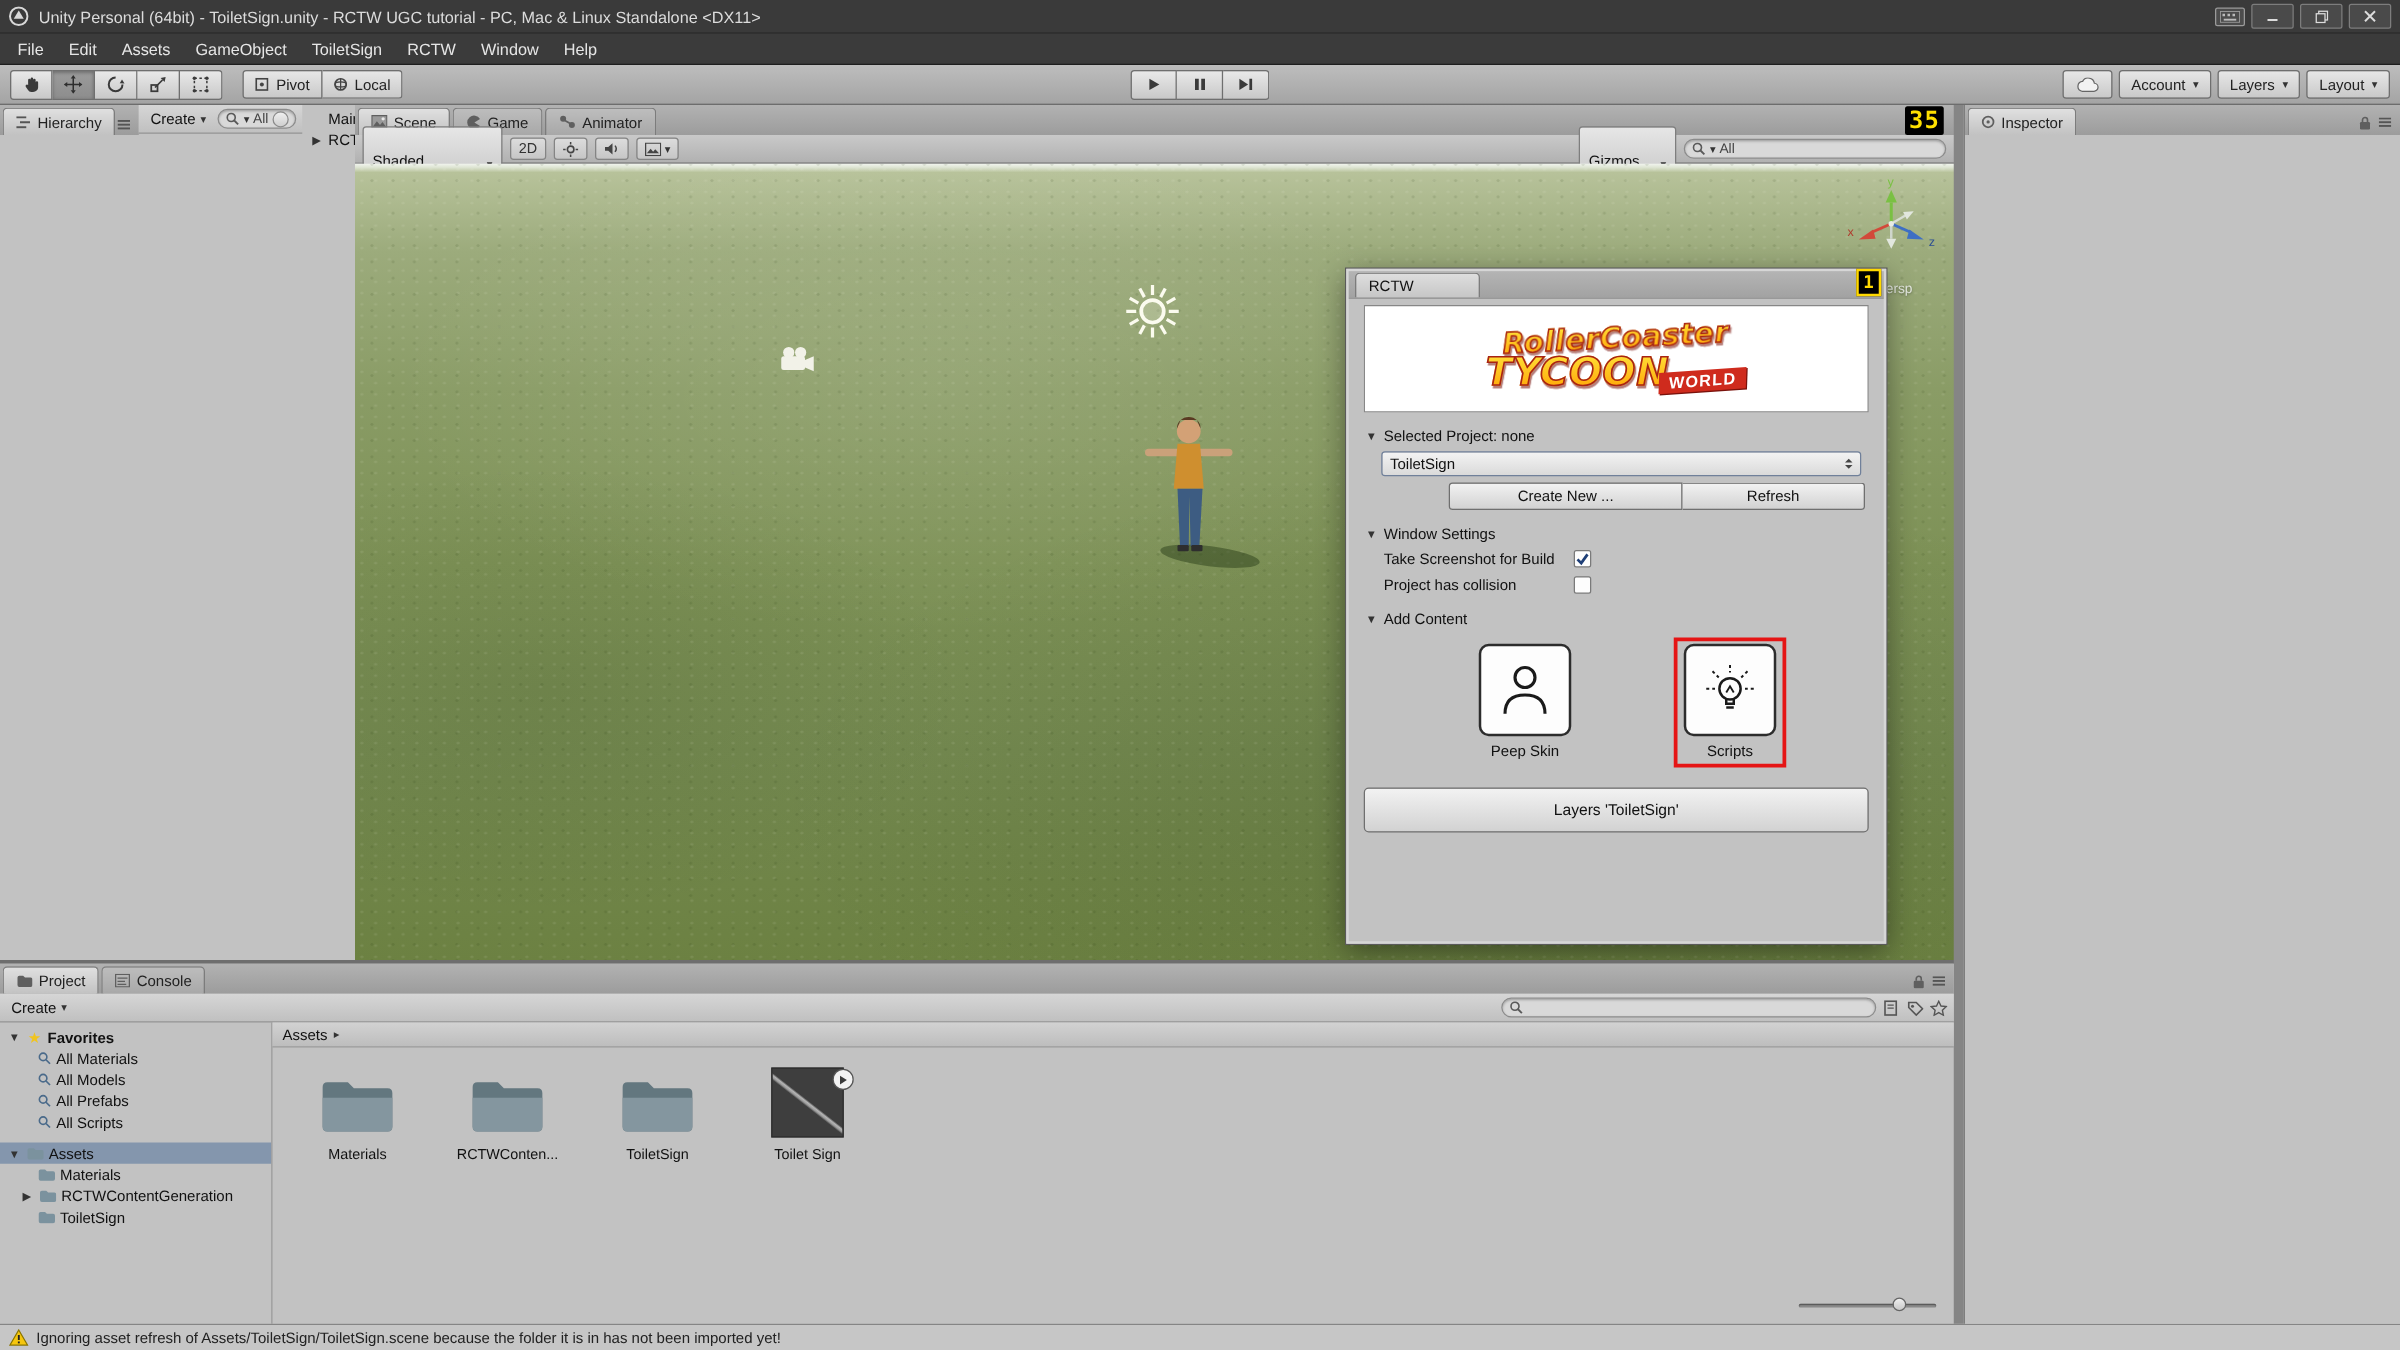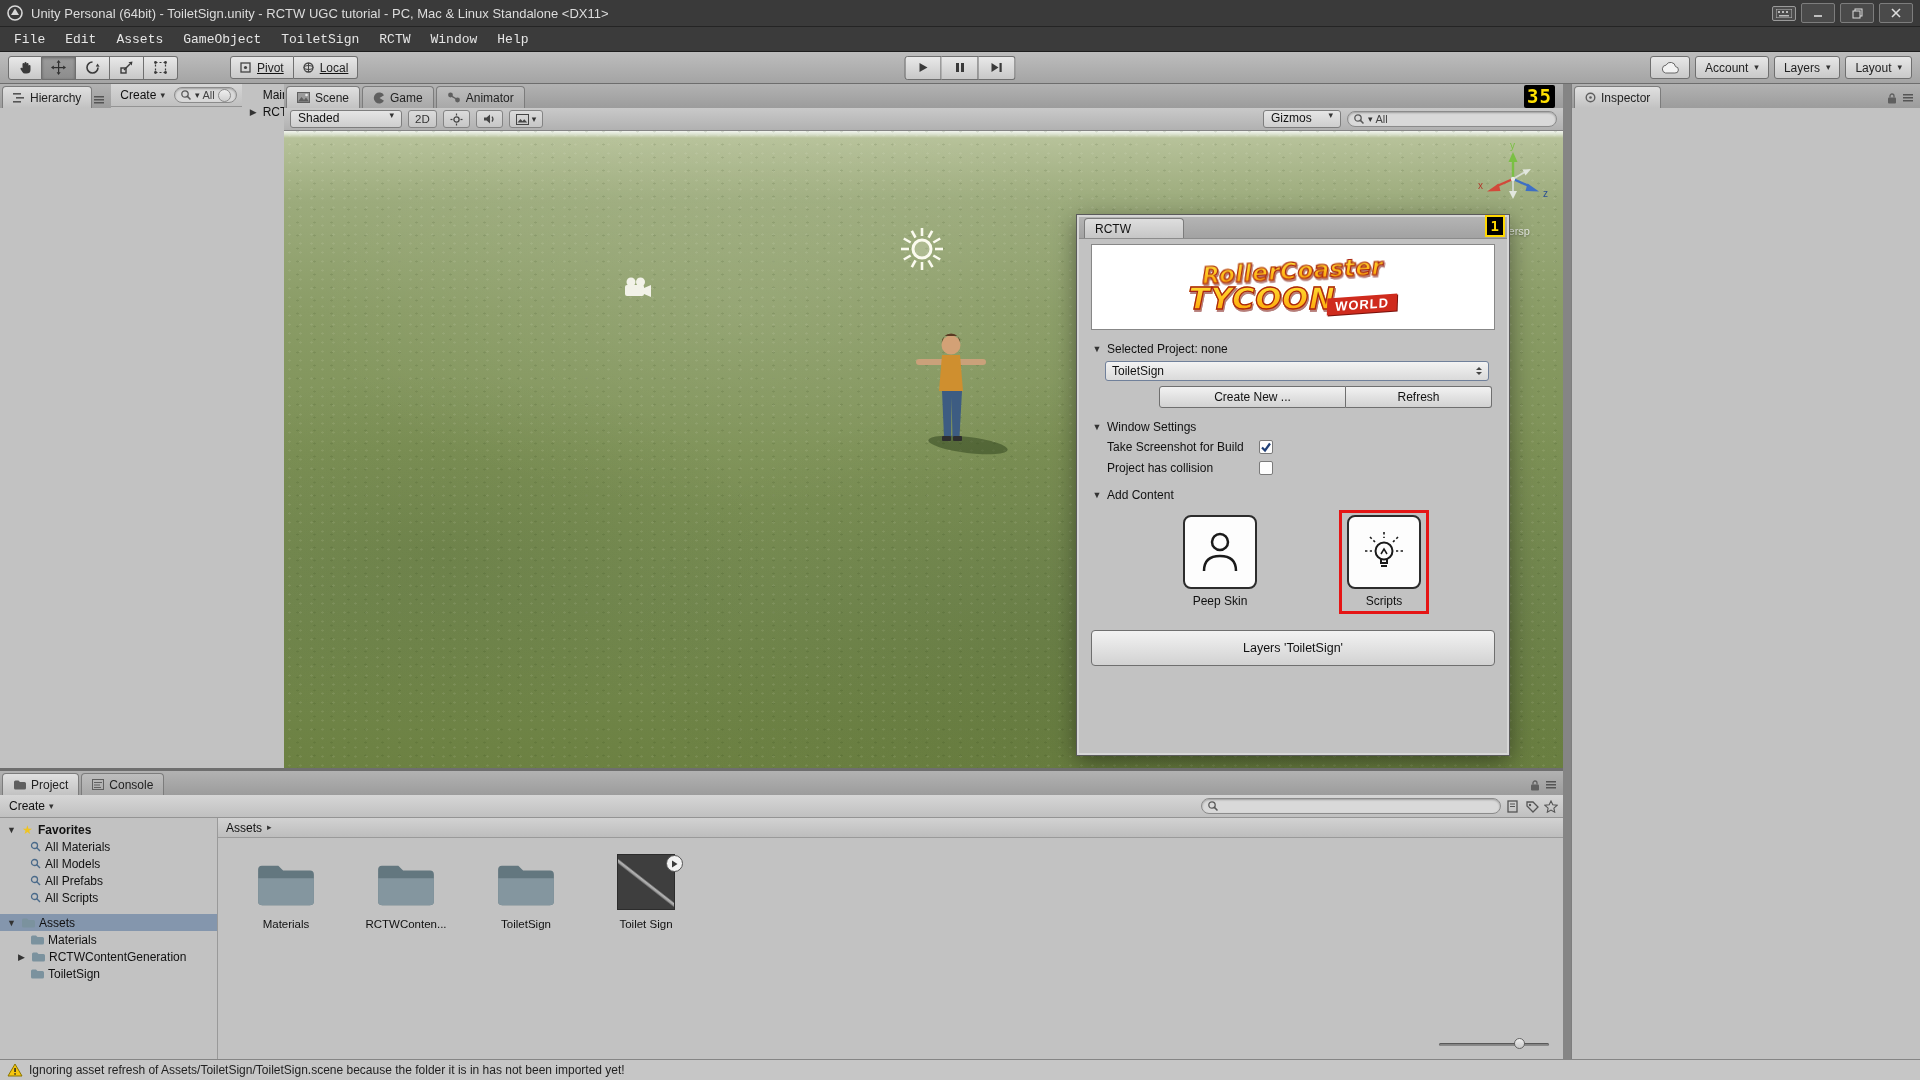--- a/index.html
+++ b/index.html
@@ -8,31 +8,31 @@
   svg { display:block; }
 
   
   .title-bar { height:27px; background:#3a3a3a; color:#dcdcdc; display:flex; align-items:center; gap:8px; padding:0 7px; font-size:13px; border-bottom:1px solid #242424; }
   .win-controls { margin-left:auto; display:flex; gap:5px; align-items:center; }
   .kb-icon { width:24px; height:15px; border:1px solid #9a9a9a; border-radius:2px; background:#4c4c4c; display:flex; align-items:center; justify-content:center; }
   .win-btn { width:34px; height:20px; background:#4a4a4a; border:1px solid #7d7d7d; border-radius:2px; display:flex; align-items:center; justify-content:center; }
 
   
   .menu-bar { height:25px; background:#3b3b3b; color:#e6e6e6; display:flex; align-items:center; padding:0 4px; font-size:13px; border-bottom:1px solid #1e1e1e; }
-  .menu-item { padding:3px 10px;font-family:Liberation Mono, monospace; }
+  .menu-item { padding:3px 10px; }
 
   
   .toolbar { height:32px; background:linear-gradient(#bdbdbd,#a4a4a4); border-bottom:1px solid #6d6d6d; display:flex; align-items:center; padding:0 8px; position:relative; }
   .tool-group { display:flex; }
   .tool-btn { width:34px; height:24px; background:linear-gradient(#e9e9e9,#c8c8c8); border:1px solid #6f6f6f; border-left-width:0; display:flex; align-items:center; justify-content:center; }
   .tool-btn.first { border-left-width:1px; border-radius:3px 0 0 3px; }
   .tool-btn.last { border-radius:0 3px 3px 0; }
   .tool-btn.active { background:linear-gradient(#9b9b9b,#8d8d8d); box-shadow:inset 0 1px 3px rgba(0,0,0,.35); }
   .tb-dd, .tb-toggle { display:flex; align-items:center; gap:6px; height:23px; padding:0 9px; background:linear-gradient(#e7e7e7,#c9c9c9); border:1px solid #6f6f6f; border-radius:3px; font-size:12px; color:#222; }
-  .pivot-group { display:flex; gap:0; margin-left:52px;text-decoration:underline; }
+  .pivot-group { display:flex; gap:0; margin-left:16px; }
   .pivot-group .tb-toggle { border-radius:0; border-left-width:0; }
   .pivot-group .tb-toggle.first { border-left-width:1px; border-radius:3px 0 0 3px; }
   .pivot-group .tb-toggle.last { border-radius:0 3px 3px 0; }
   .play-group { position:absolute; left:50%; transform:translateX(-50%); display:flex; }
   .play-btn { width:37px; height:24px; background:linear-gradient(#e9e9e9,#c8c8c8); border:1px solid #6f6f6f; border-left-width:0; display:flex; align-items:center; justify-content:center; }
   .play-btn.first { border-left-width:1px; border-radius:3px 0 0 3px; }
   .play-btn.last { border-radius:0 3px 3px 0; }
   .toolbar-right { margin-left:auto; display:flex; gap:5px; align-items:center; }
   .dda { font-size:9px; color:#333; line-height:1; }
 
@@ -56,21 +56,21 @@
   
   .hierarchy { width:284px; display:flex; flex-direction:row; border-right:1px solid #7e7e7e; background:#c2c2c2; }
   .tree { padding-top:2px; }
   .tree-row { height:17px; display:flex; align-items:center; gap:4px; font-size:12px; padding-left:6px; white-space:nowrap; }
   .fold { width:11px; font-size:9px; color:#333; text-align:center; flex:none; }
   .tree-row.selected { background:#8496ad; }
 
   
   .scene-panel { flex:1; display:flex; flex-direction:column; position:relative; min-width:0; }
   .scene-toolbar { height:23px; background:linear-gradient(#c9c9c9,#b1b1b1); border-bottom:1px solid #858585; display:flex; align-items:center; gap:6px; padding:0 6px; font-size:12px; flex:none; }
-  .dd { display:flex; align-items:flex-start; justify-content:space-between; height:18px; padding:0 7px; background:linear-gradient(#e6e6e6,#cecece); border:1px solid #7e7e7e; border-radius:3px; }
+  .dd { display:flex; align-items:flex-end; justify-content:space-between; height:36px; padding:0 7px; background:linear-gradient(#e6e6e6,#cecece); border:1px solid #7e7e7e; border-radius:3px; }
   .flat { height:18px; border:1px solid #848484; background:linear-gradient(#dcdcdc,#c6c6c6); border-radius:3px; padding:0 6px; font-size:11.5px; display:flex; align-items:center; gap:3px; color:#333; }
   .sp { flex:1; }
   .scene-canvas { flex:1; position:relative; overflow:hidden;
     background:
       radial-gradient(ellipse 700px 320px at 36% 28%, rgba(255,255,248,.10), transparent 62%),
       radial-gradient(ellipse 900px 420px at 72% 80%, rgba(25,45,8,.14), transparent 65%),
       radial-gradient(ellipse 560px 300px at 12% 66%, rgba(30,50,12,.10), transparent 60%),
       linear-gradient(180deg,#f1f4ee 0px,#dde4d2 3px,#b7c29a 7px,#9cab7c 70px,#8a9c66 180px,#7d9156 320px,#748950 470px,#6c8142 638px);
   }
   .grass-speckle { position:absolute; inset:0; pointer-events:none;

